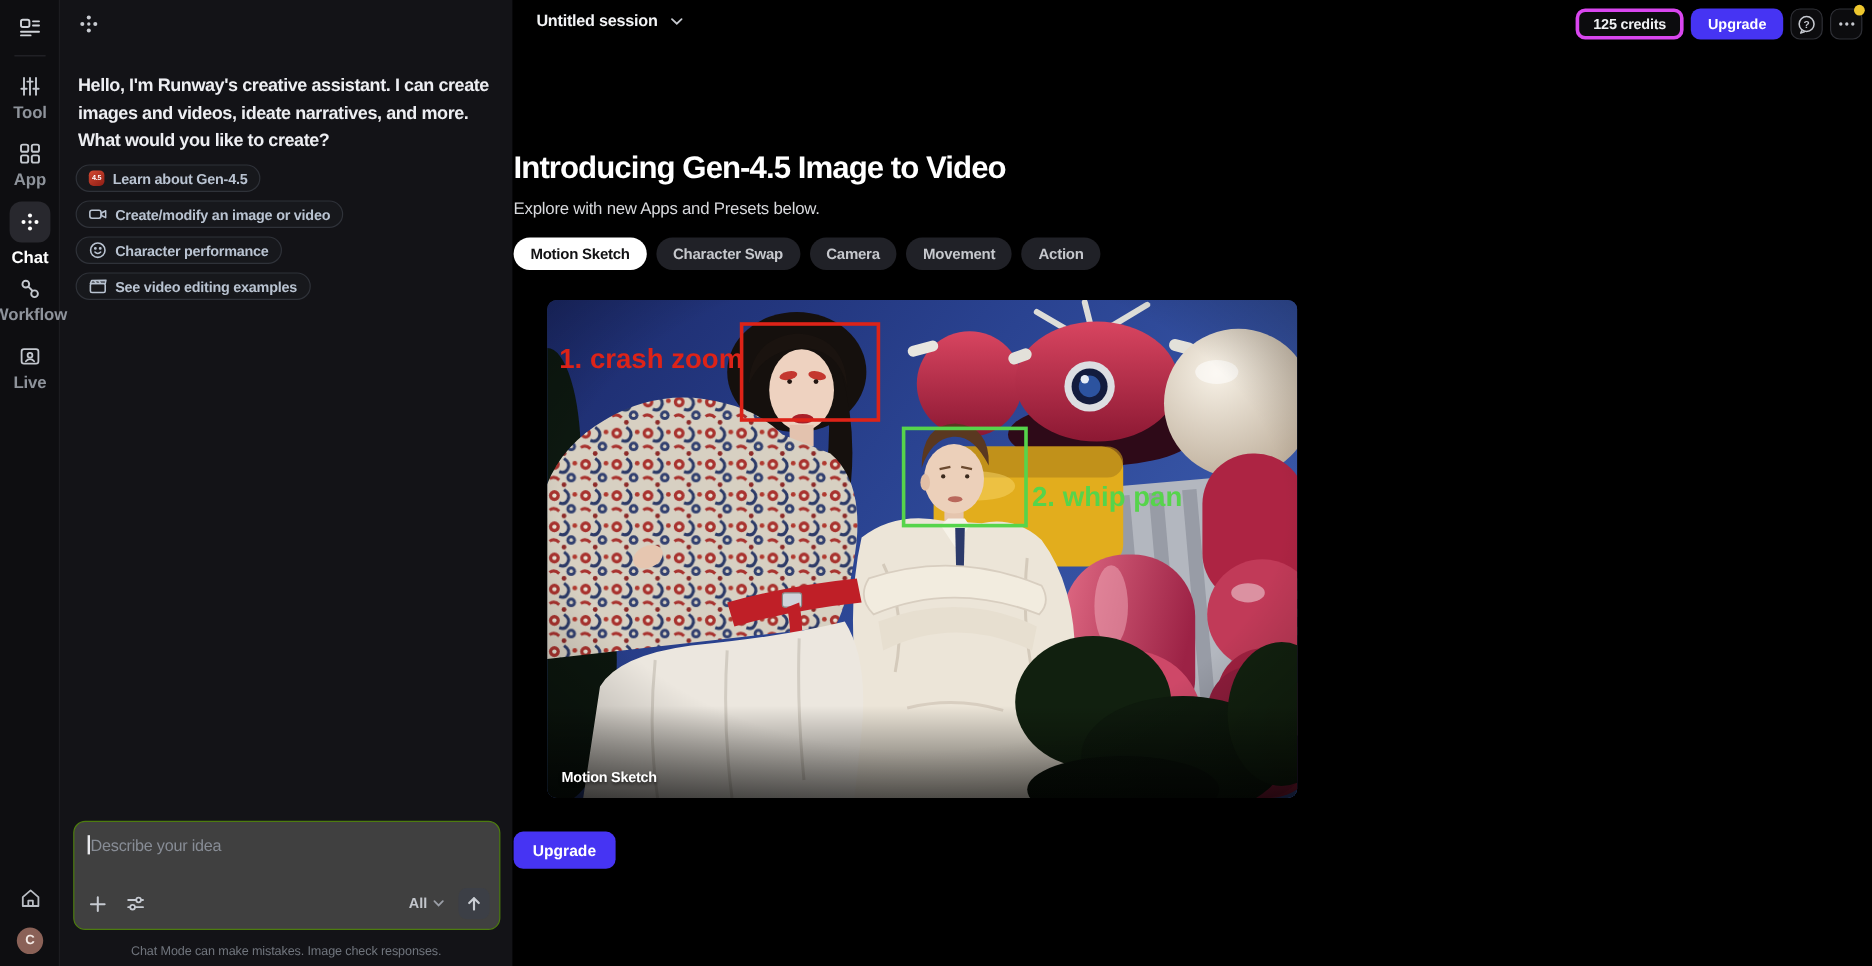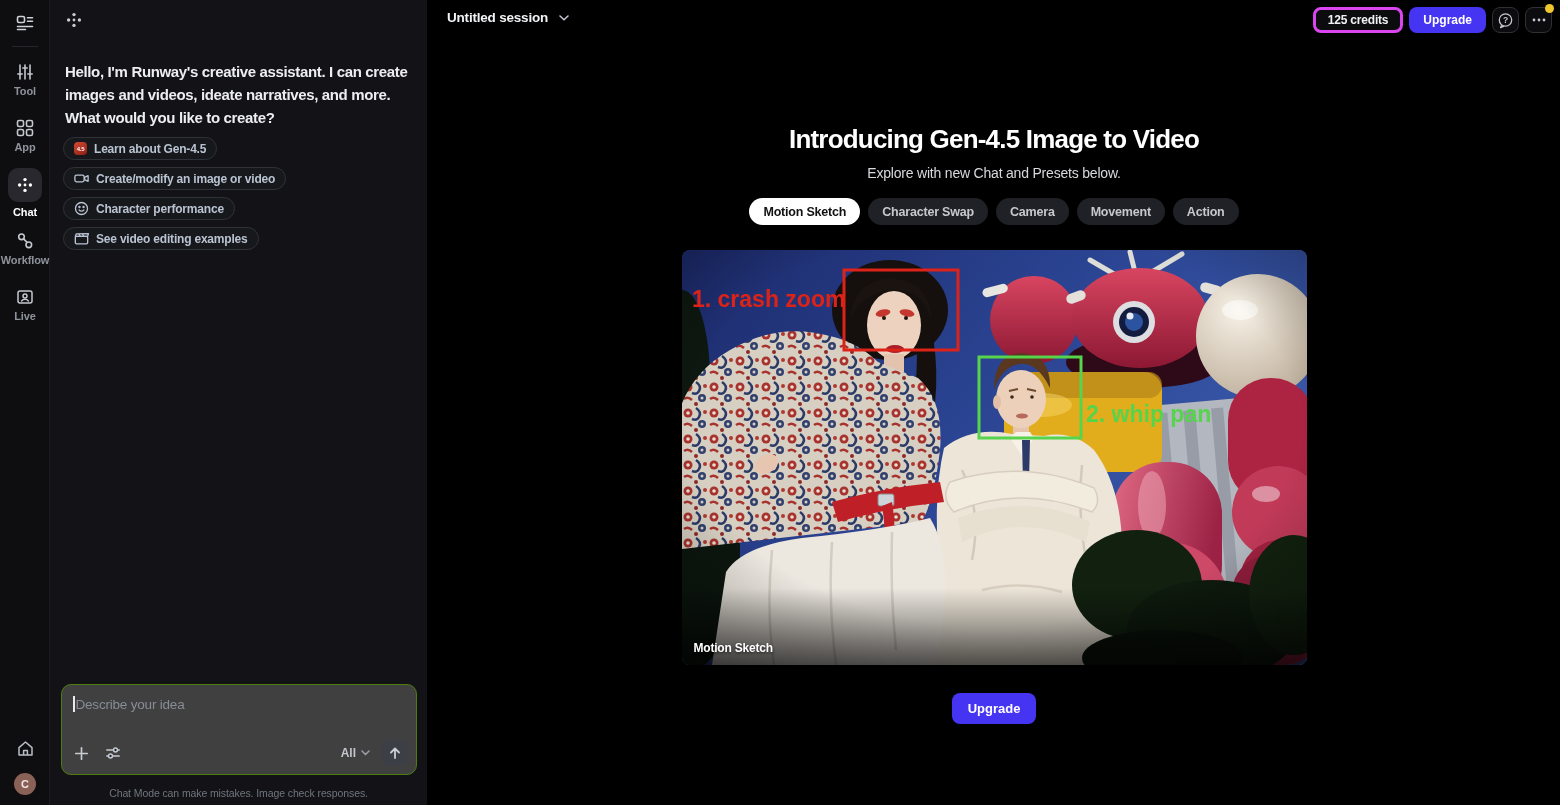--- a/index.html
+++ b/index.html
@@ -6,21 +6,21 @@
   html,body { width:1560px; height:805px; background:#000; overflow:hidden;
     font-family:"Liberation Sans", sans-serif; -webkit-font-smoothing:antialiased; }
   .icon { display:inline-flex; align-items:center; justify-content:center; flex:0 0 auto; }
   svg { display:block; }
 
   
   .rail { position:absolute; left:0; top:0; width:50px; height:805px; background:#0e0e11;
     border-right:1px solid #1c1c20; z-index:6; }
   .rail-btn { position:absolute; left:0; width:50px; display:flex; flex-direction:column;
     align-items:center; gap:4px; background:none; border:none; cursor:pointer; }
-  .rail-btn .lbl { font-size:11px; font-weight:700; color:#8e939b; letter-spacing:-0.1px; }
+  .rail-btn .lbl { font-size:14px; font-weight:700; color:#8e939b; letter-spacing:-0.1px; }
   .rail-btn.active .lbl { color:#fff; }
   .rail-divider { position:absolute; top:46px; left:12px; width:26px; height:1px; background:#26262b; }
   .chat-tile { width:34px; height:34px; border-radius:10px; background:#28282e;
     display:flex; align-items:center; justify-content:center; }
   .avatar { position:absolute; left:14px; top:773px; width:22px; height:22px; border-radius:50%;
     background:#8a6157; color:#f3e9e4; font-size:11px; font-weight:700;
     display:flex; align-items:center; justify-content:center; border:none; cursor:pointer; }
 
   
   .panel { position:absolute; left:50px; top:0; width:377px; height:805px; background:#131317; z-index:5; }
@@ -58,30 +58,30 @@
   .pill-btn { height:26px; display:flex; align-items:center; justify-content:center; padding:0 12px;
     background:#0c0c0e; border:3px solid #d946ef; border-radius:8px; color:#f0f1f3;
     font-size:12px; font-weight:700; cursor:pointer; font-family:inherit; letter-spacing:-0.2px; }
   .upgrade-sm { height:26px; padding:0 14px; background:#4634f3; border:none; border-radius:8px;
     color:#fff; font-size:12px; font-weight:700; cursor:pointer; font-family:inherit; }
   .sq-btn { position:relative; width:27px; height:26px; background:#0c0c0e; border:1px solid #2f3036;
     border-radius:8px; display:flex; align-items:center; justify-content:center; cursor:pointer; }
   .notif-dot { position:absolute; top:-4px; right:-3px; width:9px; height:9px; border-radius:50%;
     background:#eec72e; }
 
-  .hero { position:absolute; left:0; top:0; width:100%; display:flex; flex-direction:column; align-items:center; }
+  .hero { position:absolute; left:0; top:0; width:100%; display:flex; flex-direction:column; align-items:flex-start; }
   .hero-title { margin-top:124px; color:#fff; font-size:26px; font-weight:800; letter-spacing:-0.8px; }
   .hero-sub { margin-top:10px; color:#d8d9dd; font-size:14px; letter-spacing:-0.2px; }
   .tabs { margin-top:17px; display:flex; gap:8px; }
   .tab { height:27px; padding:0 14px; border-radius:16px; border:none; cursor:pointer;
     background:#202127; color:#c6c8cd; font-size:12.5px; font-weight:700; font-family:inherit;
     letter-spacing:-0.2px; display:flex; align-items:center; }
   .tab.active { background:#fff; color:#121214; }
   .figure { position:relative; margin-top:25px; width:625px; height:415px; border-radius:8px;
-    overflow:hidden; background:#20305f; }
+    overflow:hidden; background:#20305f;margin-left:28px; }
   .figure-badge { position:absolute; left:12px; bottom:10px; color:#fff; font-size:12px; font-weight:700;
     letter-spacing:-0.2px; text-shadow:0 1px 3px rgba(0,0,0,.7); }
   .cta { margin-top:28px; height:31px; padding:0 16px; background:#4634f3; border:none; border-radius:8px;
     color:#fff; font-size:13px; font-weight:700; cursor:pointer; font-family:inherit; }
 </style>
 </head>
 <body>
 
 <nav class="rail">
   <button class="rail-btn" style="top:14px">
@@ -290,21 +290,21 @@
             <circle cx="7" cy="2" r="1.4"></circle>
             <circle cx="12" cy="2" r="1.4"></circle>
         </svg>
       </span>
       <span class="notif-dot"></span>
     </button>
   </div>
 
   <div class="hero">
     <h1 class="hero-title">Introducing Gen-4.5 Image to Video</h1>
-    <p class="hero-sub">Explore with new Chat and Presets below.</p>
+    <p class="hero-sub">Explore with new Apps and Presets below.</p>
 
     <div class="tabs">
       <button class="tab active">Motion Sketch</button>
       <button class="tab">Character Swap</button>
       <button class="tab">Camera</button>
       <button class="tab">Movement</button>
       <button class="tab">Action</button>
     </div>
 
     <div class="figure">

